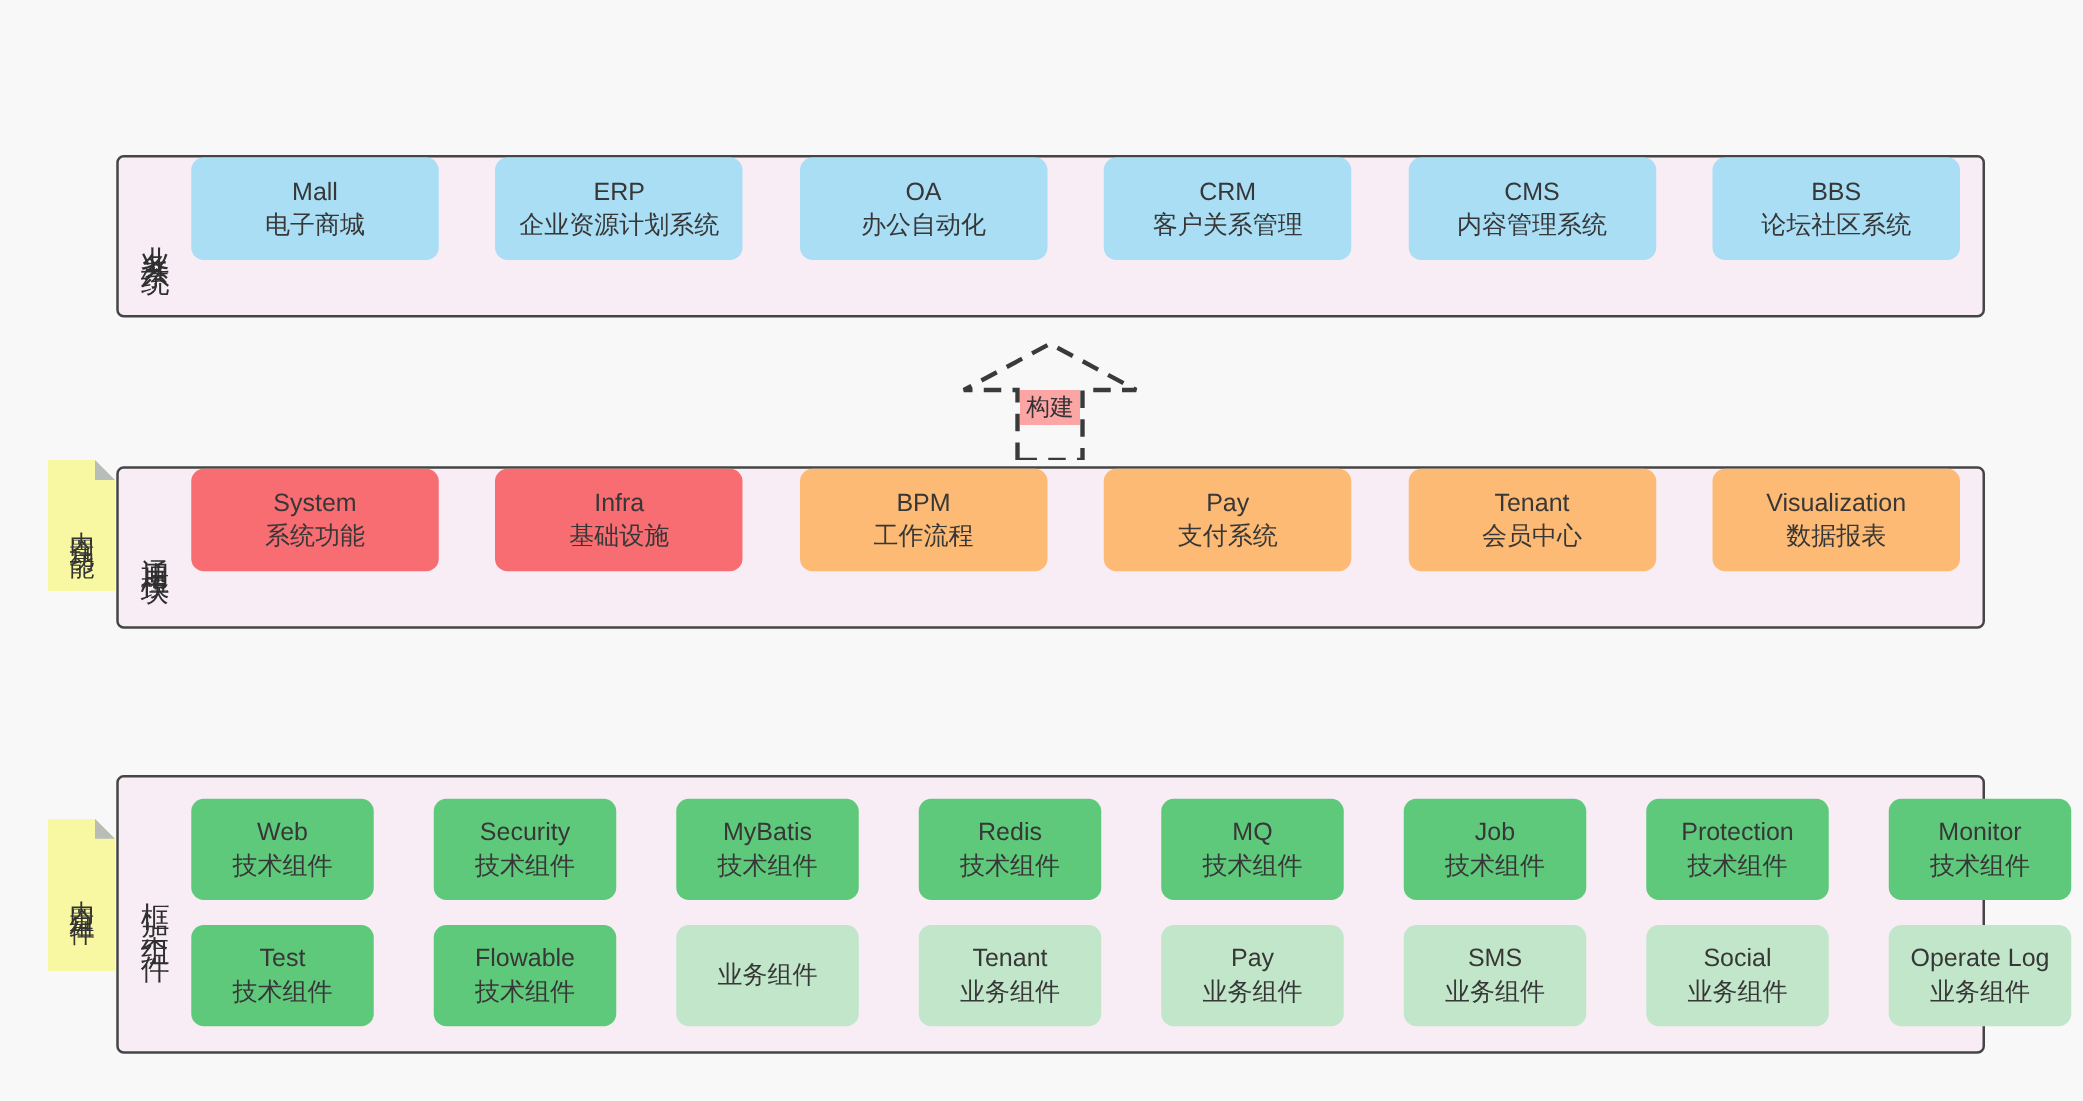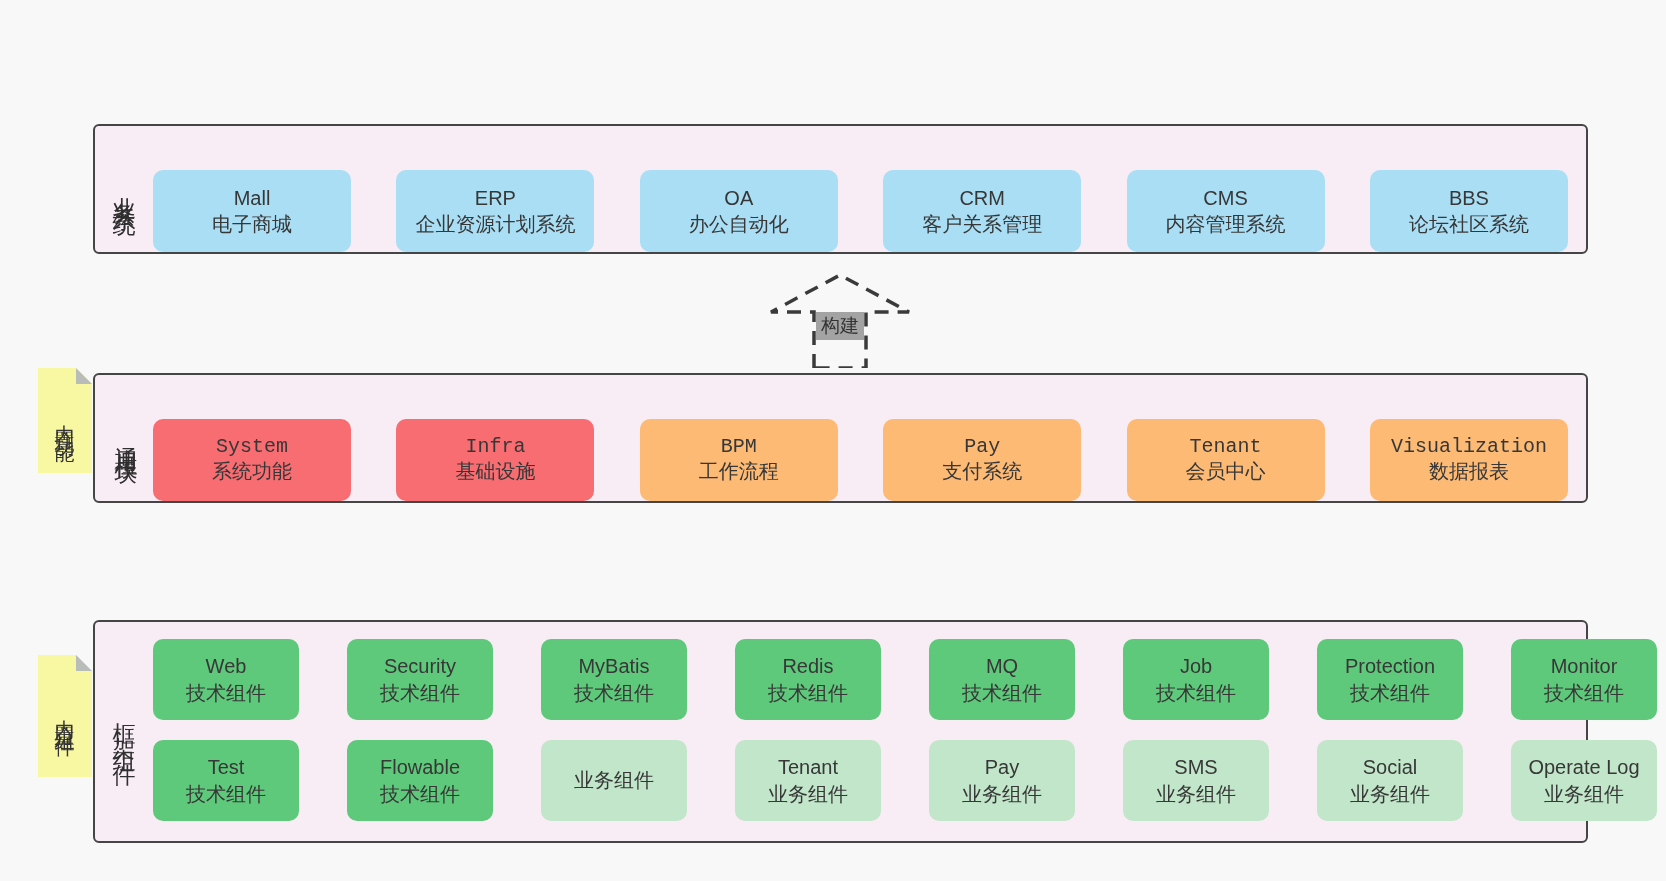--- a/index.html
+++ b/index.html
@@ -2,29 +2,29 @@
 <html><head>
 <meta charset="utf-8">
 <style>
   html,body{margin:0;padding:0;}
   body{background:#f8f8f8;font-family:"Liberation Sans", sans-serif;}
   .canvas{position:relative;width:1666px;height:881px;overflow:hidden;background:#f8f8f8;}
 
   .panel{position:absolute;left:93px;width:1495px;background:#f8edf5;border:2px solid #454545;
          border-radius:6px;box-sizing:border-box;display:flex;}
   #panel-business{top:124px;height:130px;}
-  #panel-modules{top:373px;height:130px;font-family:Liberation Mono, monospace;}
+  #panel-modules{top:373px;height:130px;}
   #panel-components{top:620px;height:223px;}
 
   .panel-label{flex:0 0 58px;display:flex;align-items:center;justify-content:center;}
   .v-text{writing-mode:vertical-rl;text-orientation:upright;font-size:23px;color:#2f2f2f;
           letter-spacing:5px;line-height:1;}
   #panel-components .v-text{letter-spacing:14px;}
 
-  .box-row{flex:1;display:flex;align-items:flex-end;justify-content:space-between;padding-right:18px;}
+  .box-row{flex:1;display:flex;align-items:flex-start;justify-content:space-between;padding-right:18px;}
   .grid{flex:1;display:flex;flex-direction:column;justify-content:space-between;padding:17px 24px 20px 0;}
   .grid .box-row{flex:0 0 auto;padding-right:0;gap:48px;}
 
   .box{border-radius:10px;display:flex;flex-direction:column;align-items:center;justify-content:center;
        text-align:center;color:#373737;font-size:20px;line-height:1.32;}
   .row-lg .box{width:198px;height:82px;}
   .row-sm .box{width:146px;height:81px;}
 
   .c-blue{background:#a9def5;}
   .c-red{background:#f76d72;}
@@ -40,21 +40,21 @@
   .note .v-text{font-size:20px;letter-spacing:6px;color:#333;}
   .fold{position:absolute;top:0;right:0;width:16px;height:16px;
         background:linear-gradient(to bottom left, rgba(0,0,0,0) 49%, #b9bdb9 50%);}
 
   .arrow{position:absolute;width:150px;height:96px;}
   #arrow-build{left:765px;top:272px;}
   #arrow-implement{left:780px;top:514px;}
   .arrow svg{display:block;}
   .arrow polygon{fill:none;stroke:#3a3a3a;stroke-width:3.5;stroke-dasharray:14 9;}
   .arrow-label{position:absolute;left:50%;top:40px;transform:translateX(-50%);
-               background:#a3a3a3;padding:1px 5px;font-size:19px;color:#333;white-space:nowrap;}
+               background:#fca5a5;padding:1px 5px;font-size:19px;color:#333;white-space:nowrap;}
 </style>
 </head>
 <body>
 
 <div class="canvas">
 
   <div class="panel" id="panel-business">
     <div class="panel-label">
       <span class="v-text">业务系统</span>
     </div>

